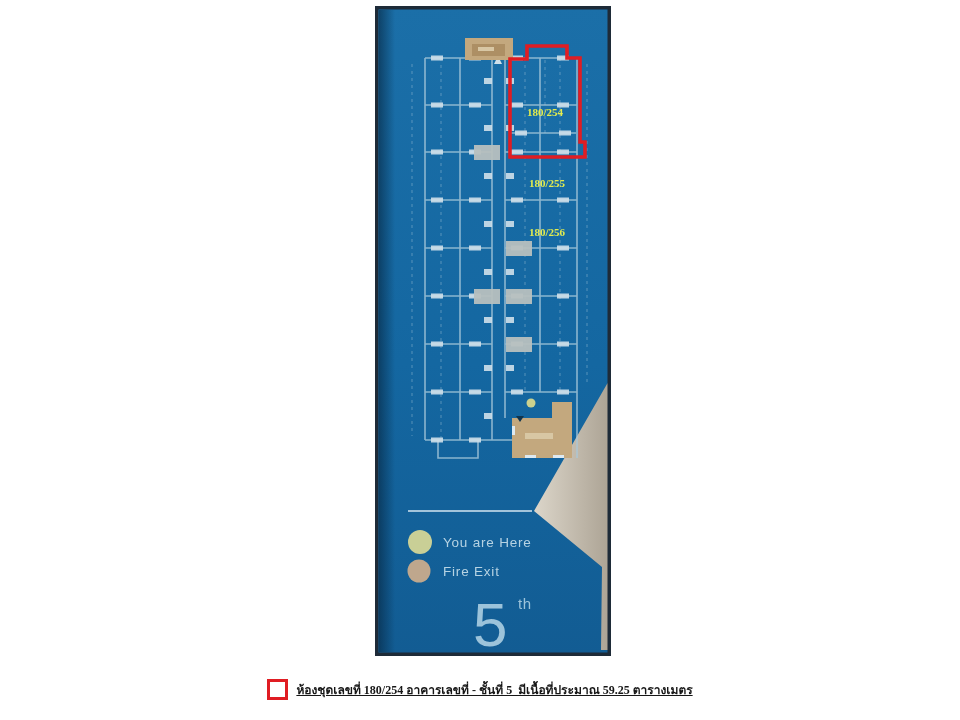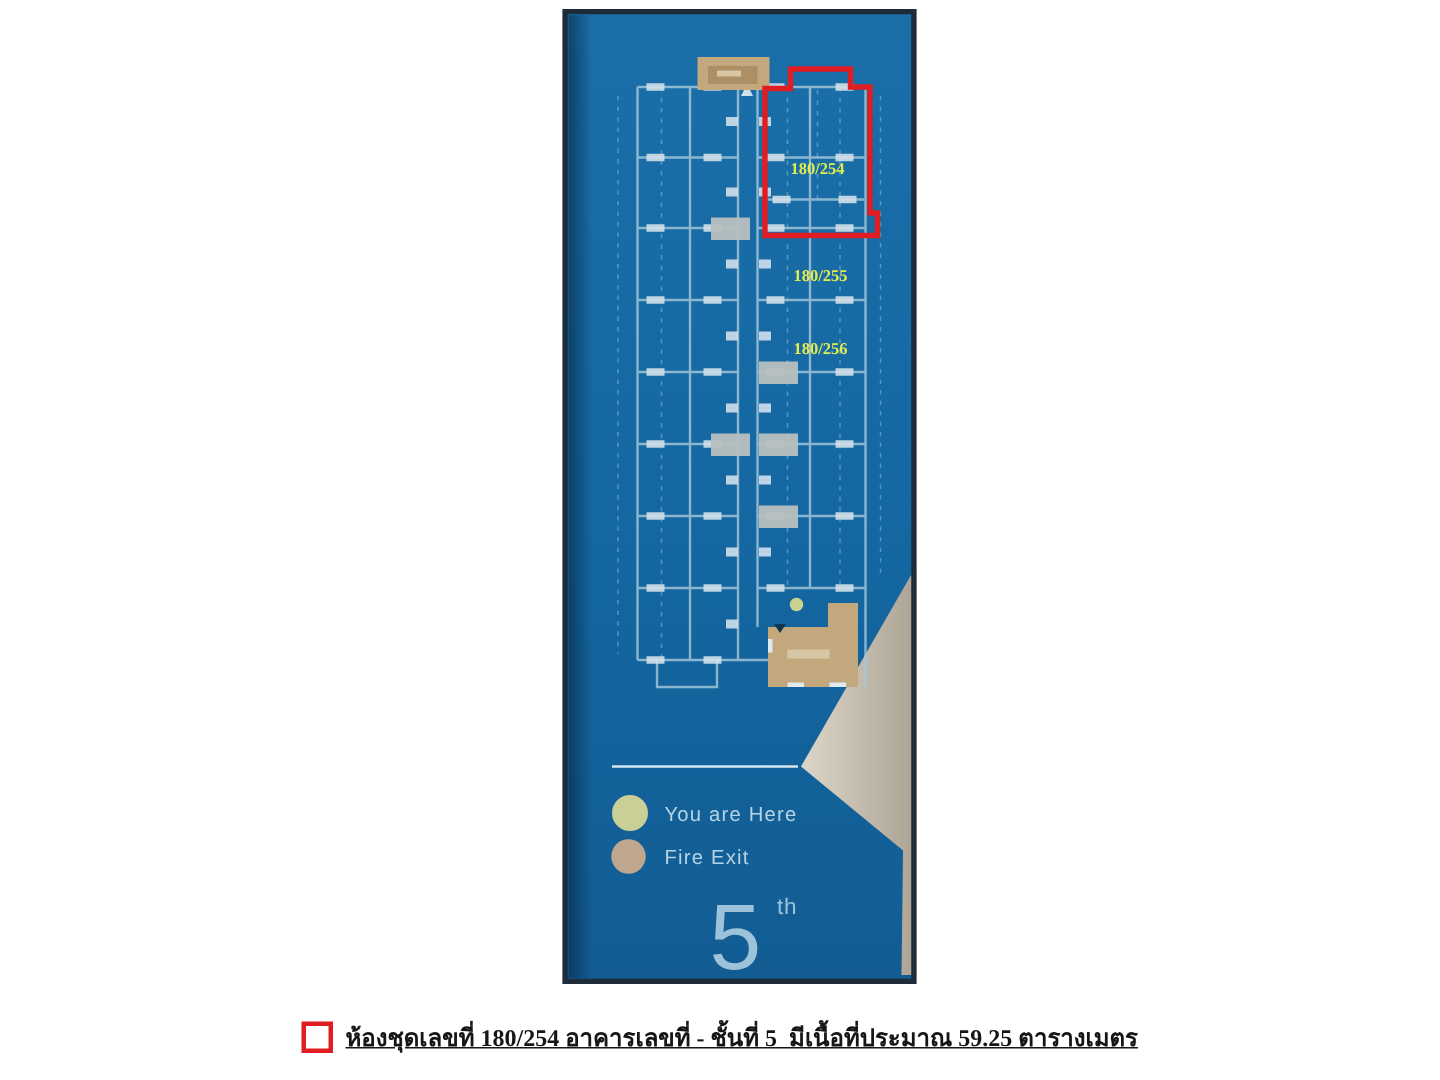--- a/index.html
+++ b/index.html
@@ -44,21 +44,21 @@
 
   
   .caption{
     position:absolute;left:0;top:679px;width:960px;
     display:flex;justify-content:center;align-items:center;gap:8px;
   }
   .caption-box{
     width:15px;height:15px;border:3px solid #E01D23;background:#ffffff;flex:0 0 auto;
   }
   .caption-text{
-    font-family:"Liberation Serif",serif;font-weight:bold;font-size:16px;
+    font-family:"Liberation Serif",serif;font-weight:bold;font-size:12px;
     color:#161616;text-decoration:underline;white-space:pre-wrap;
   }
 </style>
 </head>
 <body>
 
 <div class="page">
 
   <div class="photo">
     <svg viewBox="0 0 236 650" xmlns="http://www.w3.org/2000/svg">

